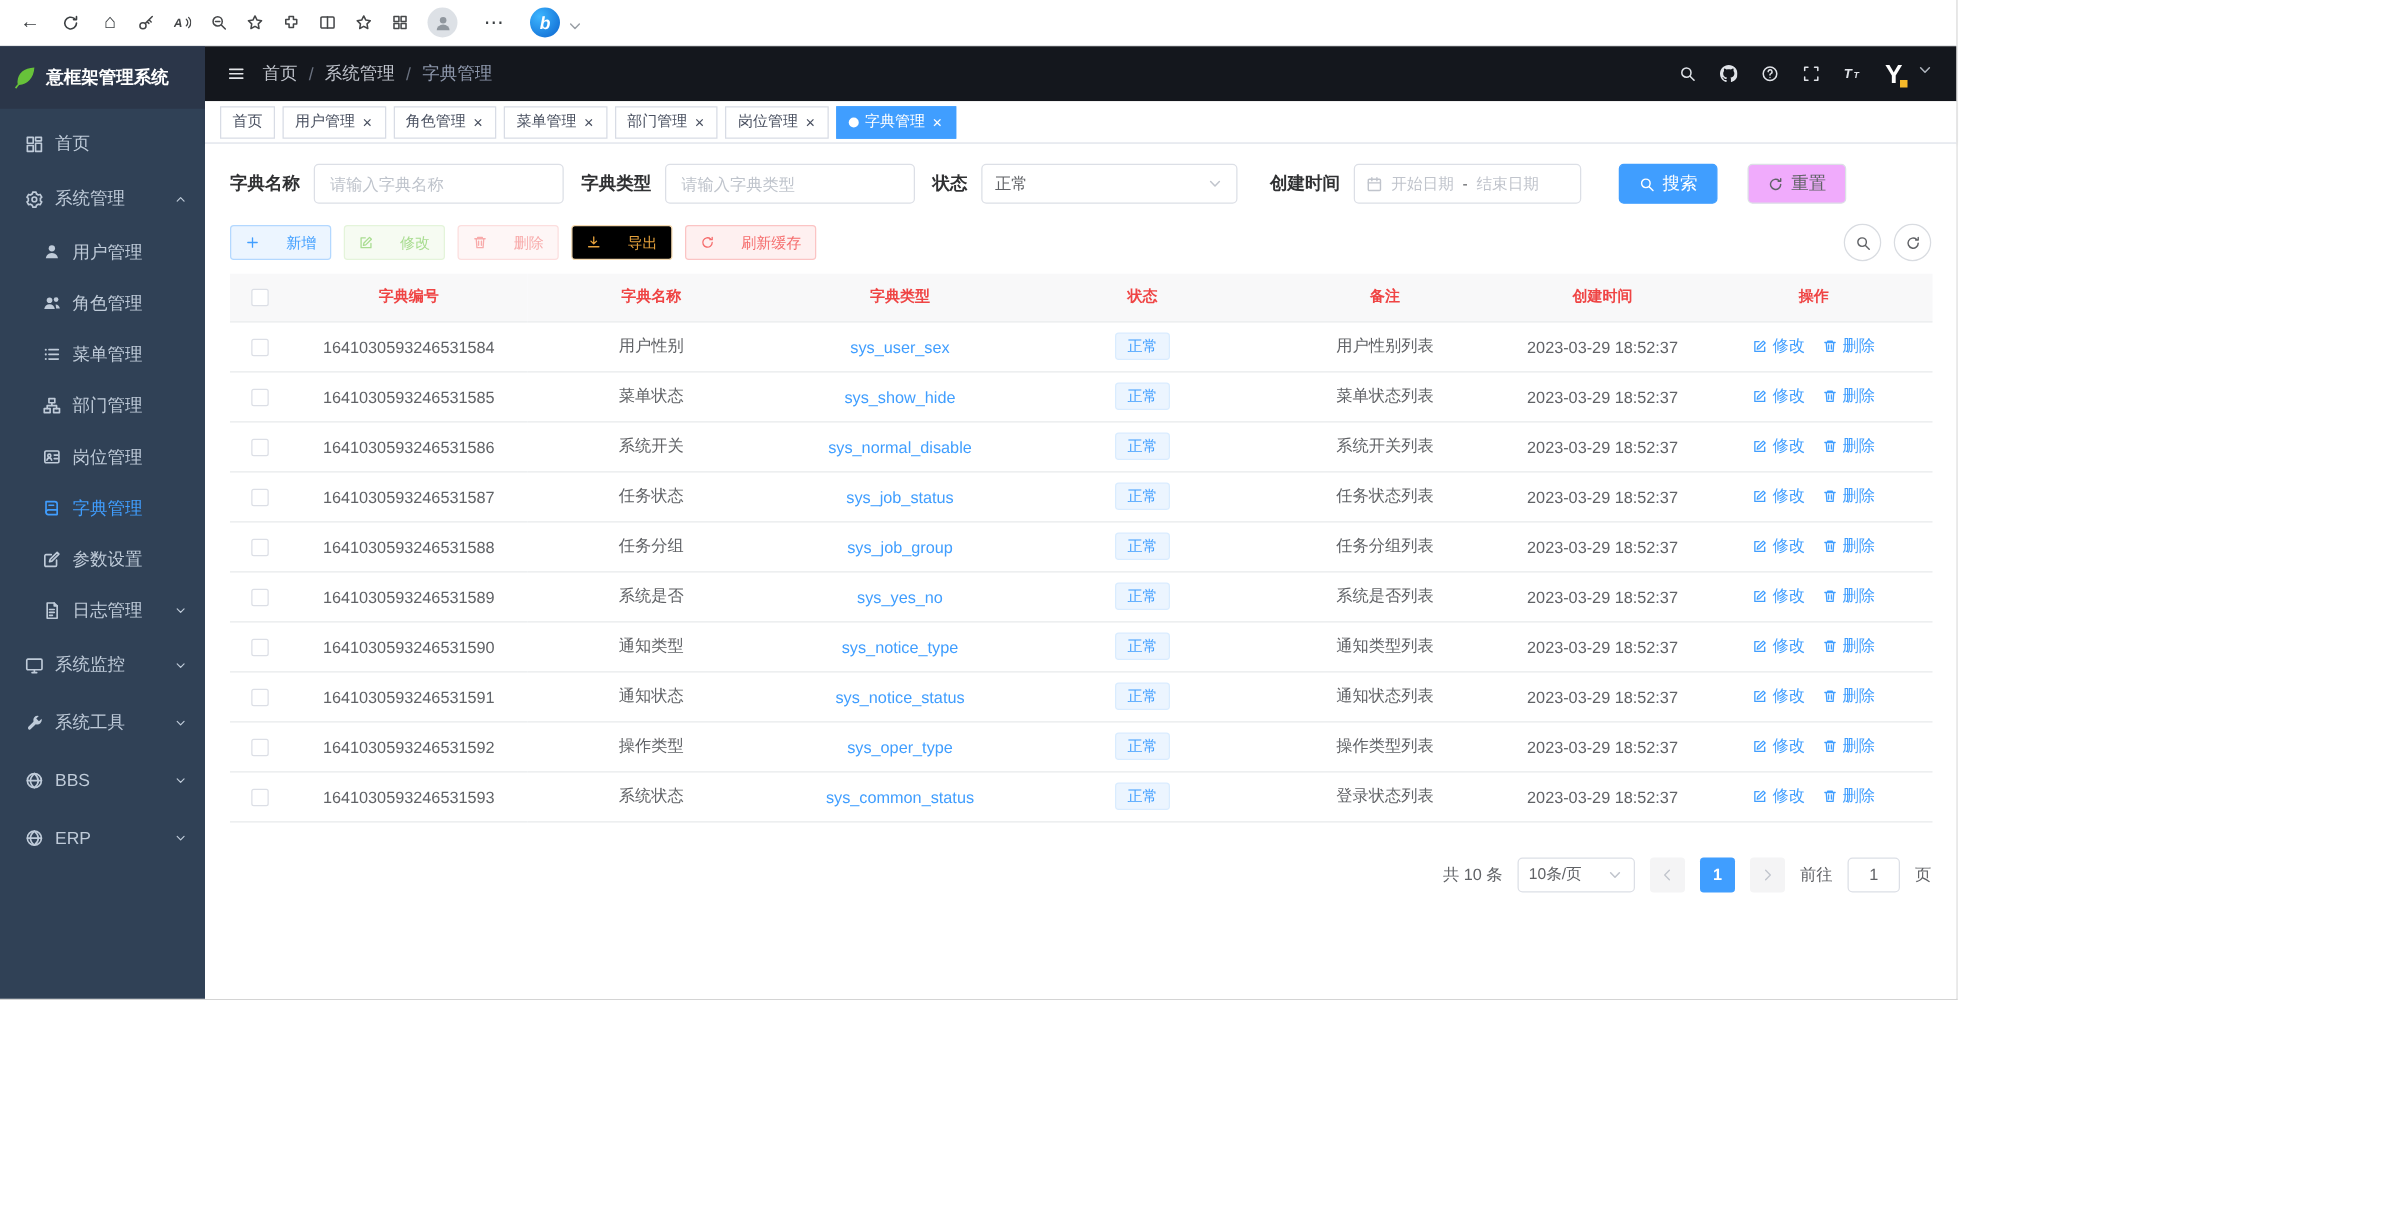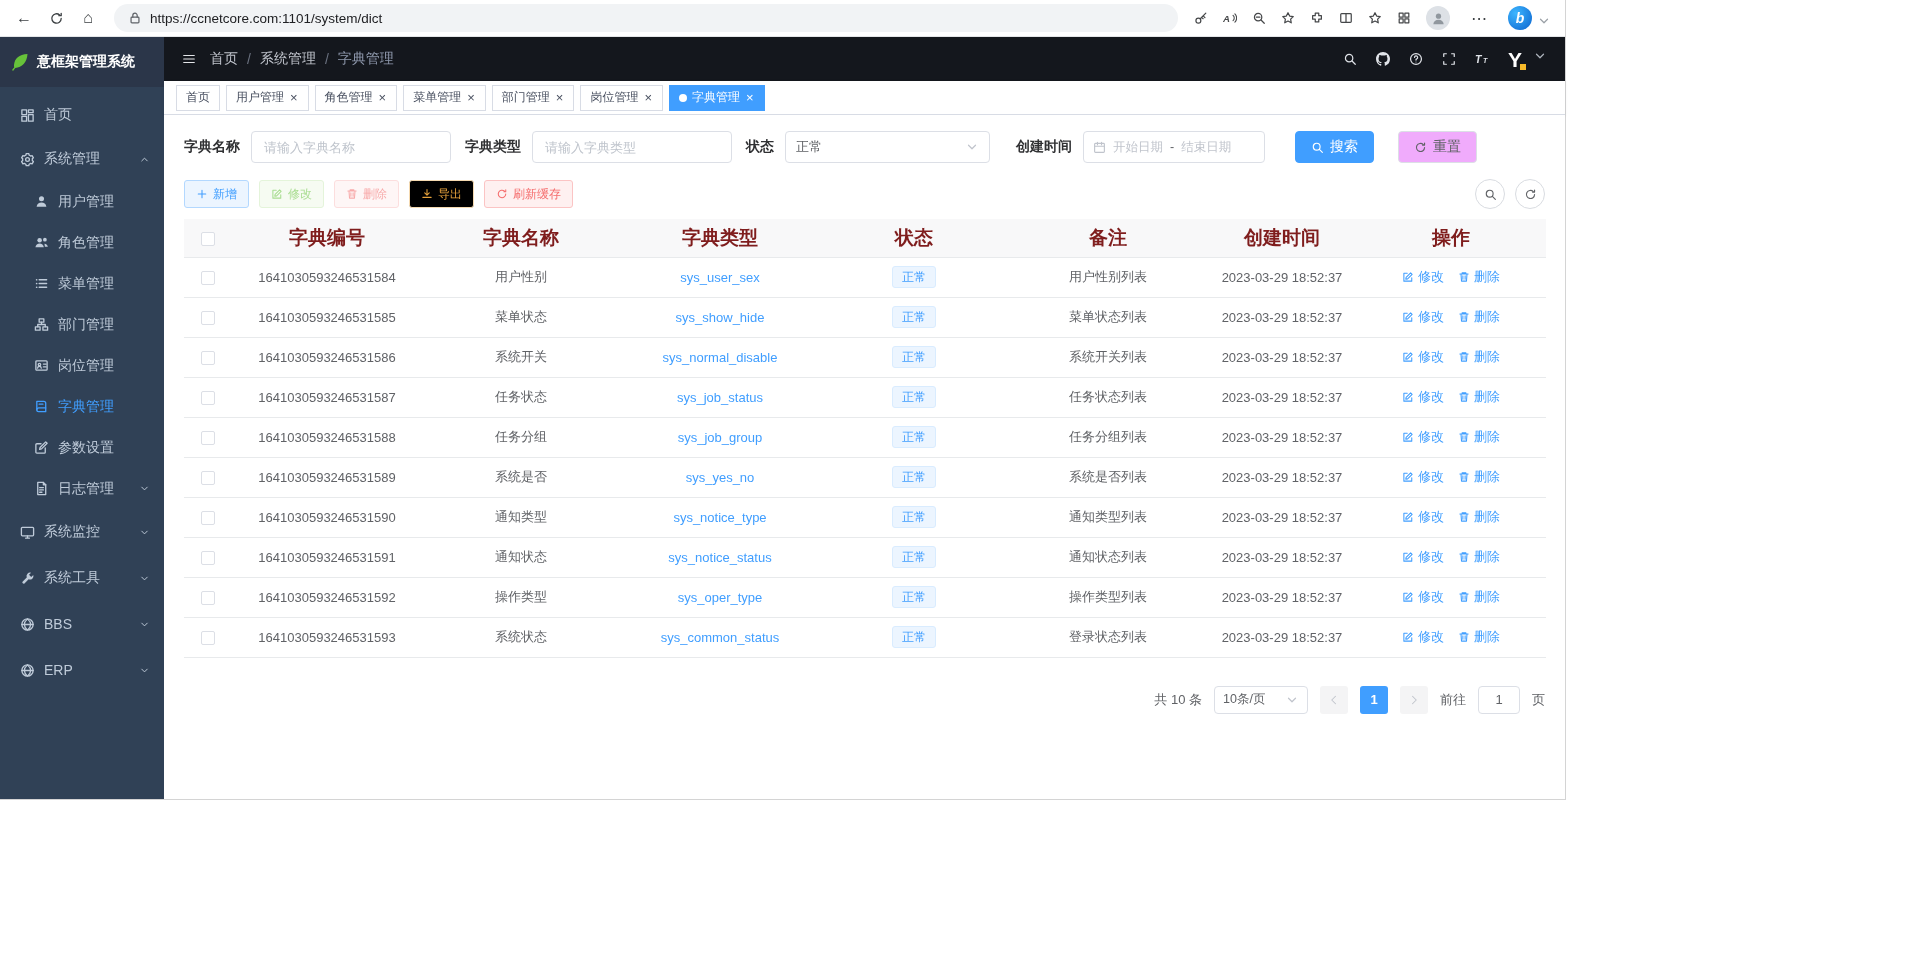--- a/index.html
+++ b/index.html
@@ -77,34 +77,34 @@
 .daterange{width:182px;height:32px;border:1px solid #dcdfe6;border-radius:4px;display:flex;align-items:center;gap:7px;padding:0 9px;font-size:12.5px;color:#c0c4cc;margin-right:30px;cursor:pointer;background:#fff;white-space:nowrap}
 .daterange .sep{color:#606266}
 .daterange i{width:13px;height:13px;color:#c0c4cc}
 .btn{height:32px;border-radius:4px;display:inline-flex;align-items:center;gap:6px;padding:0 15px;font-size:14px;cursor:pointer;border:1px solid transparent}
 .btn i{width:13px;height:13px}
 .btn-primary{background:#409eff;border-color:#409eff;color:#fff;margin-right:24px}
 .btn-plain{background:#f0abfc;border-color:#dcdfe6;color:#606266}
 
 
 .toolbar{display:flex;align-items:center;gap:10px;margin-bottom:10px}
-.tbtn{height:28px;border-radius:3px;display:inline-flex;align-items:center;gap:5px;padding:0 11px;font-size:12px;border:1px solid;cursor:pointer;white-space:nowrap}
+.tbtn{height:28px;border-radius:3px;display:inline-flex;align-items:center;gap:21px;padding:0 11px;font-size:12px;border:1px solid;cursor:pointer;white-space:nowrap}
 .tbtn i{width:12px;height:12px}
 .tb-add{color:#409eff;background:#ecf5ff;border-color:#b3d8ff}
 .tb-edit{color:#a9dd91;background:#f6fbf2;border-color:#e4f4da}
 .tb-del{color:#f8abab;background:#fef6f6;border-color:#fcdede}
 .tb-exp{color:#e6a23c;background:#000000;border-color:#f5dab1}
 .tb-cache{color:#f56c6c;background:#fef0f0;border-color:#fbc4c4}
 .toolbar-right{margin-left:auto;display:flex;gap:10px}
 .circle-btn{width:30px;height:30px;border-radius:50%;border:1px solid #d9dce1;background:#fff;display:flex;align-items:center;justify-content:center;color:#606266;cursor:pointer}
 .circle-btn i{width:13px;height:13px}
 
 
 table{width:100%;border-collapse:collapse;table-layout:fixed}
-thead th{height:38px;background:#f8f8f9;color:#7f1d1d;font-size:19px;font-weight:700;border-bottom:1px solid #e8eaec;white-space:nowrap}
+thead th{height:38px;background:#f8f8f9;color:#ef4444;font-size:12px;font-weight:700;border-bottom:1px solid #e8eaec;white-space:nowrap}
 tbody td{height:40px;text-align:center;font-size:13px;color:#606266;border-bottom:1px solid #e8eaec;white-space:nowrap;overflow:hidden}
 .typelink{color:#409eff;cursor:pointer}
 .tagpill{display:inline-block;height:22px;line-height:20px;padding:0 9px;border-radius:3px;background:#ecf5ff;border:1px solid #d9ecff;color:#409eff;font-size:12px}
 .rowact{color:#409eff;font-size:13px;display:inline-flex;align-items:center;gap:4px;cursor:pointer}
 .rowact i{width:12px;height:12px}
 .rowact+.rowact{margin-left:14px}
 .cbx{display:inline-block;width:14px;height:14px;border:1px solid #dcdfe6;border-radius:2px;background:#fff;vertical-align:middle;cursor:pointer}
 
 
 .pager{display:flex;align-items:center;justify-content:flex-end;gap:12px;margin-top:28px;font-size:13px;color:#606266}
@@ -122,29 +122,20 @@
   <div class="chrome">
     <span class="cbtn">←</span>
     <span class="cbtn">
         <i data-icon="refresh" style="width:15px;height:15px">
           <svg viewBox="0 0 16 16" fill="none" stroke="currentColor" stroke-width="1.4" stroke-linecap="round" stroke-linejoin="round">
             <path d="M13 8a5 5 0 1 1-1.7-3.8M13 2.5V5h-2.5"></path>
           </svg>
         </i>
       </span>
     <span class="cbtn">⌂</span>
-    <div class="urlbar">
-      <i data-icon="lock" class="lock">
-          <svg viewBox="0 0 16 16" fill="none" stroke="currentColor" stroke-width="1.4" stroke-linecap="round" stroke-linejoin="round">
-            <rect x="3.5" y="7" width="9" height="6.5" rx="1"></rect>
-            <path d="M5.5 7V5a2.5 2.5 0 0 1 5 0v2"></path>
-          </svg>
-        </i>
-      <span class="url">https://ccnetcore.com:1101/system/dict</span>
-    </div>
     <div class="chrome-right">
       <i data-icon="key" class="cicon">
           <svg viewBox="0 0 16 16" fill="none" stroke="currentColor" stroke-width="1.4" stroke-linecap="round" stroke-linejoin="round">
             <circle cx="5" cy="11" r="2.8"></circle>
             <path d="M7.2 8.8L13.5 2.5M10.5 5.5l2 2M8.8 7.2l1.6 1.6"></path>
           </svg>
         </i>
       <i data-icon="read-aloud" class="cicon">
           <svg viewBox="0 0 16 16">
             <text x="0" y="12" font-size="11" font-weight="bold" fill="currentColor">A</text>

